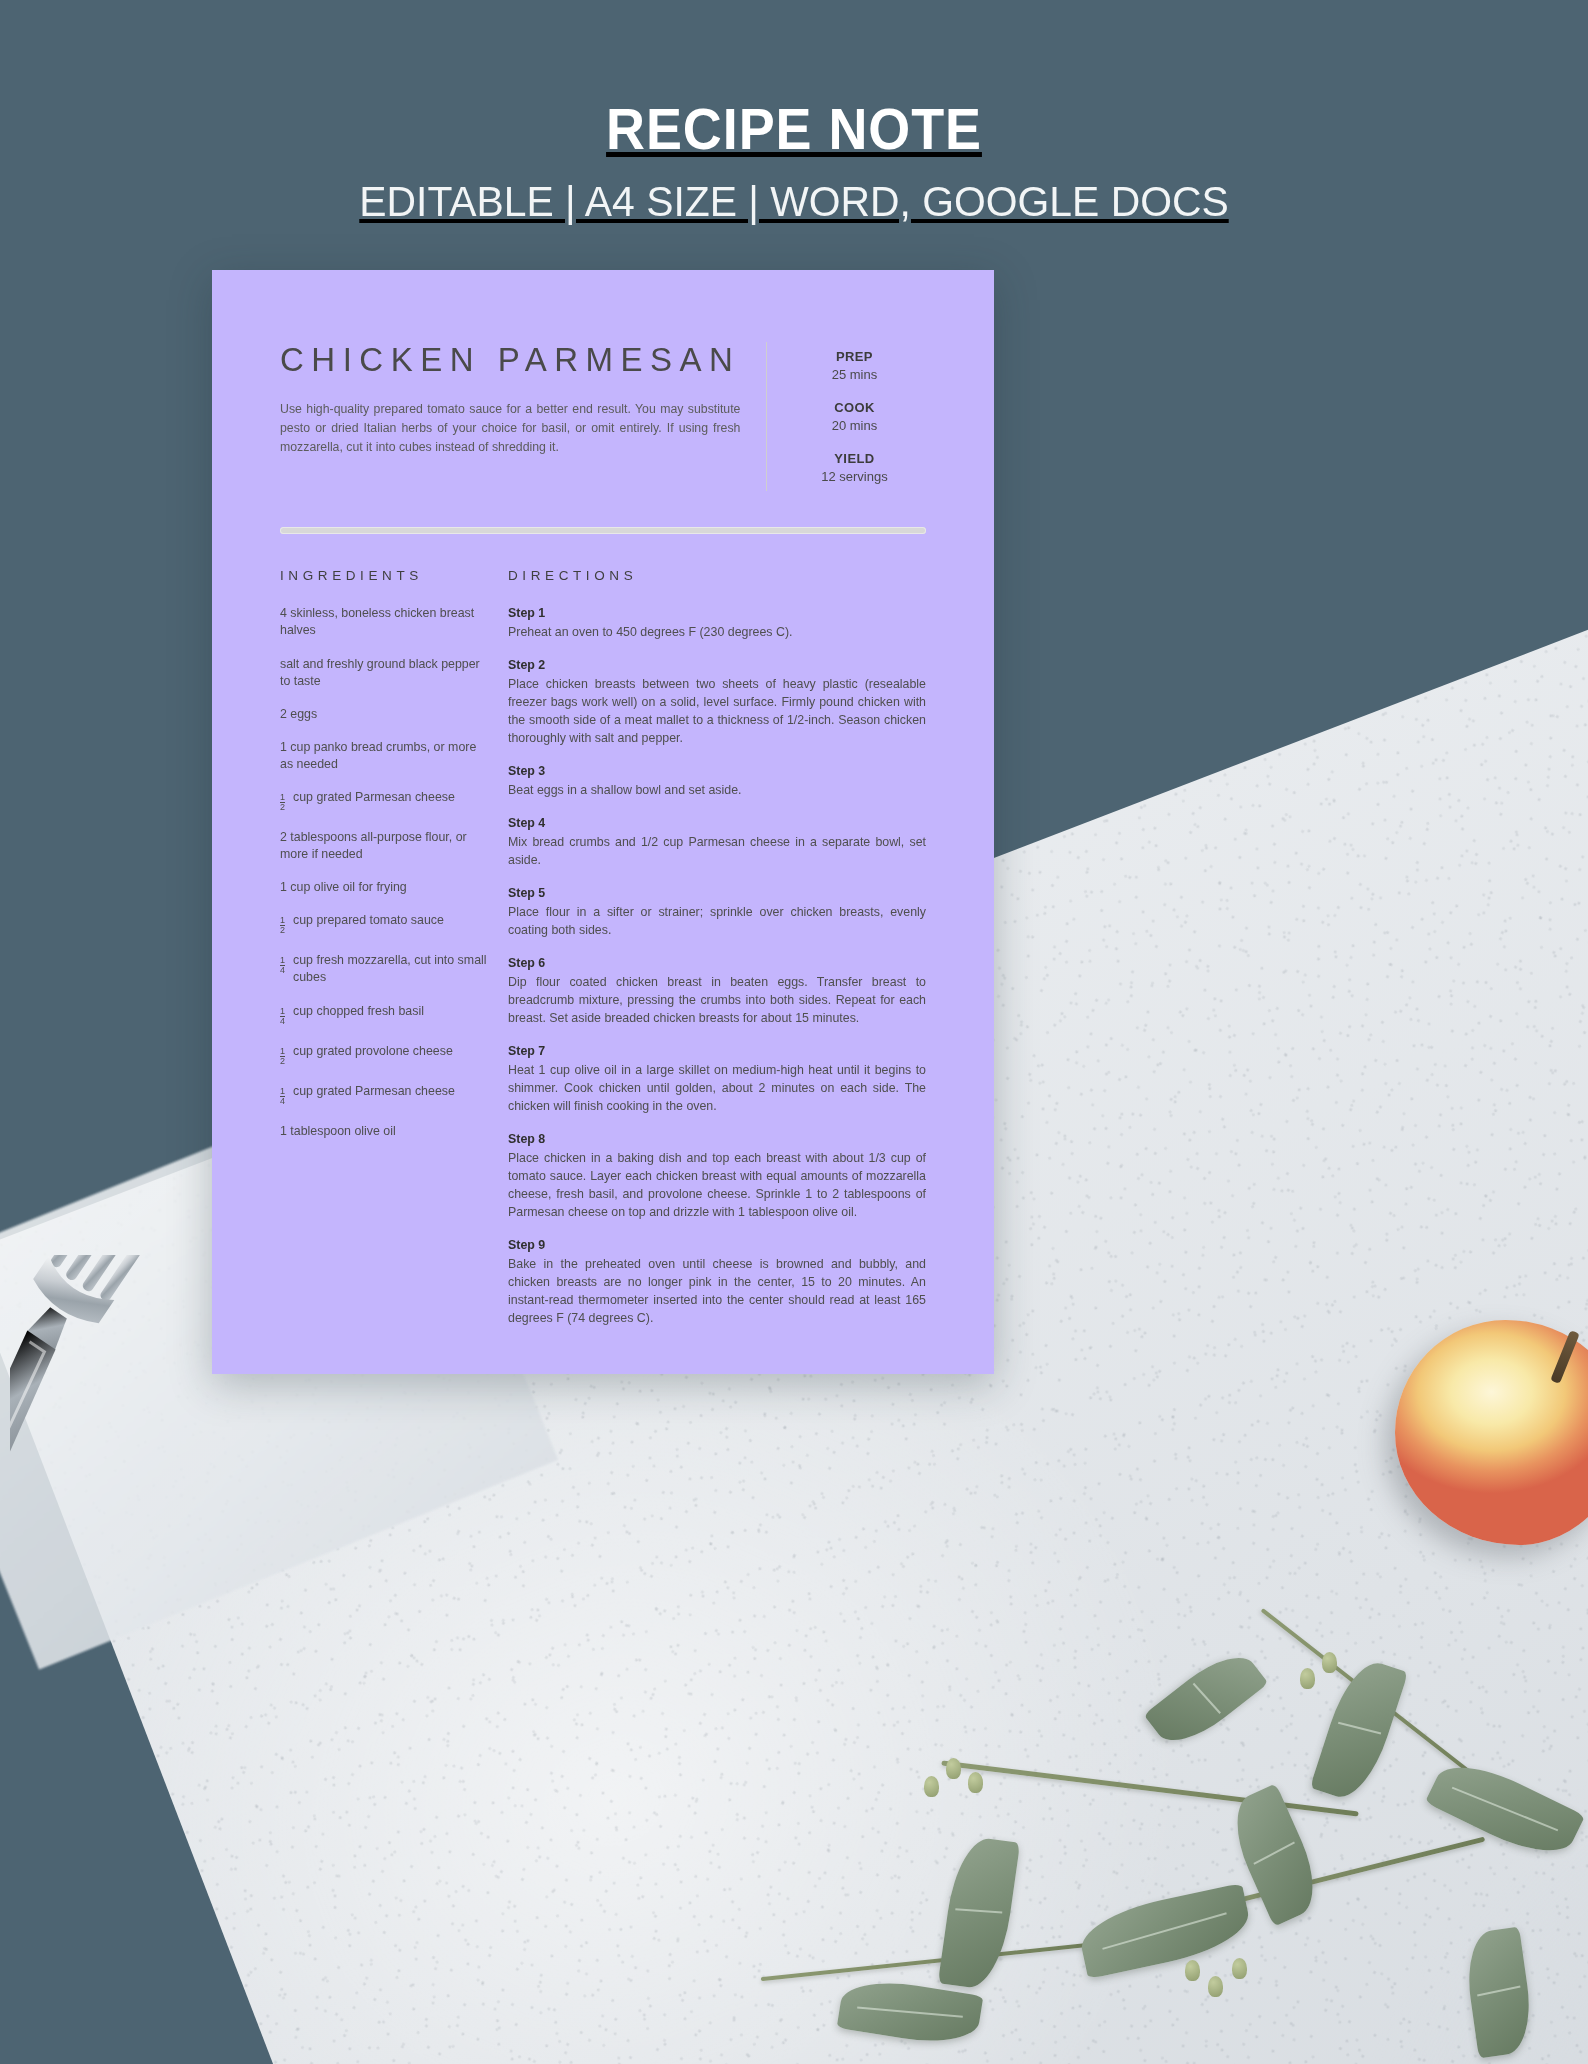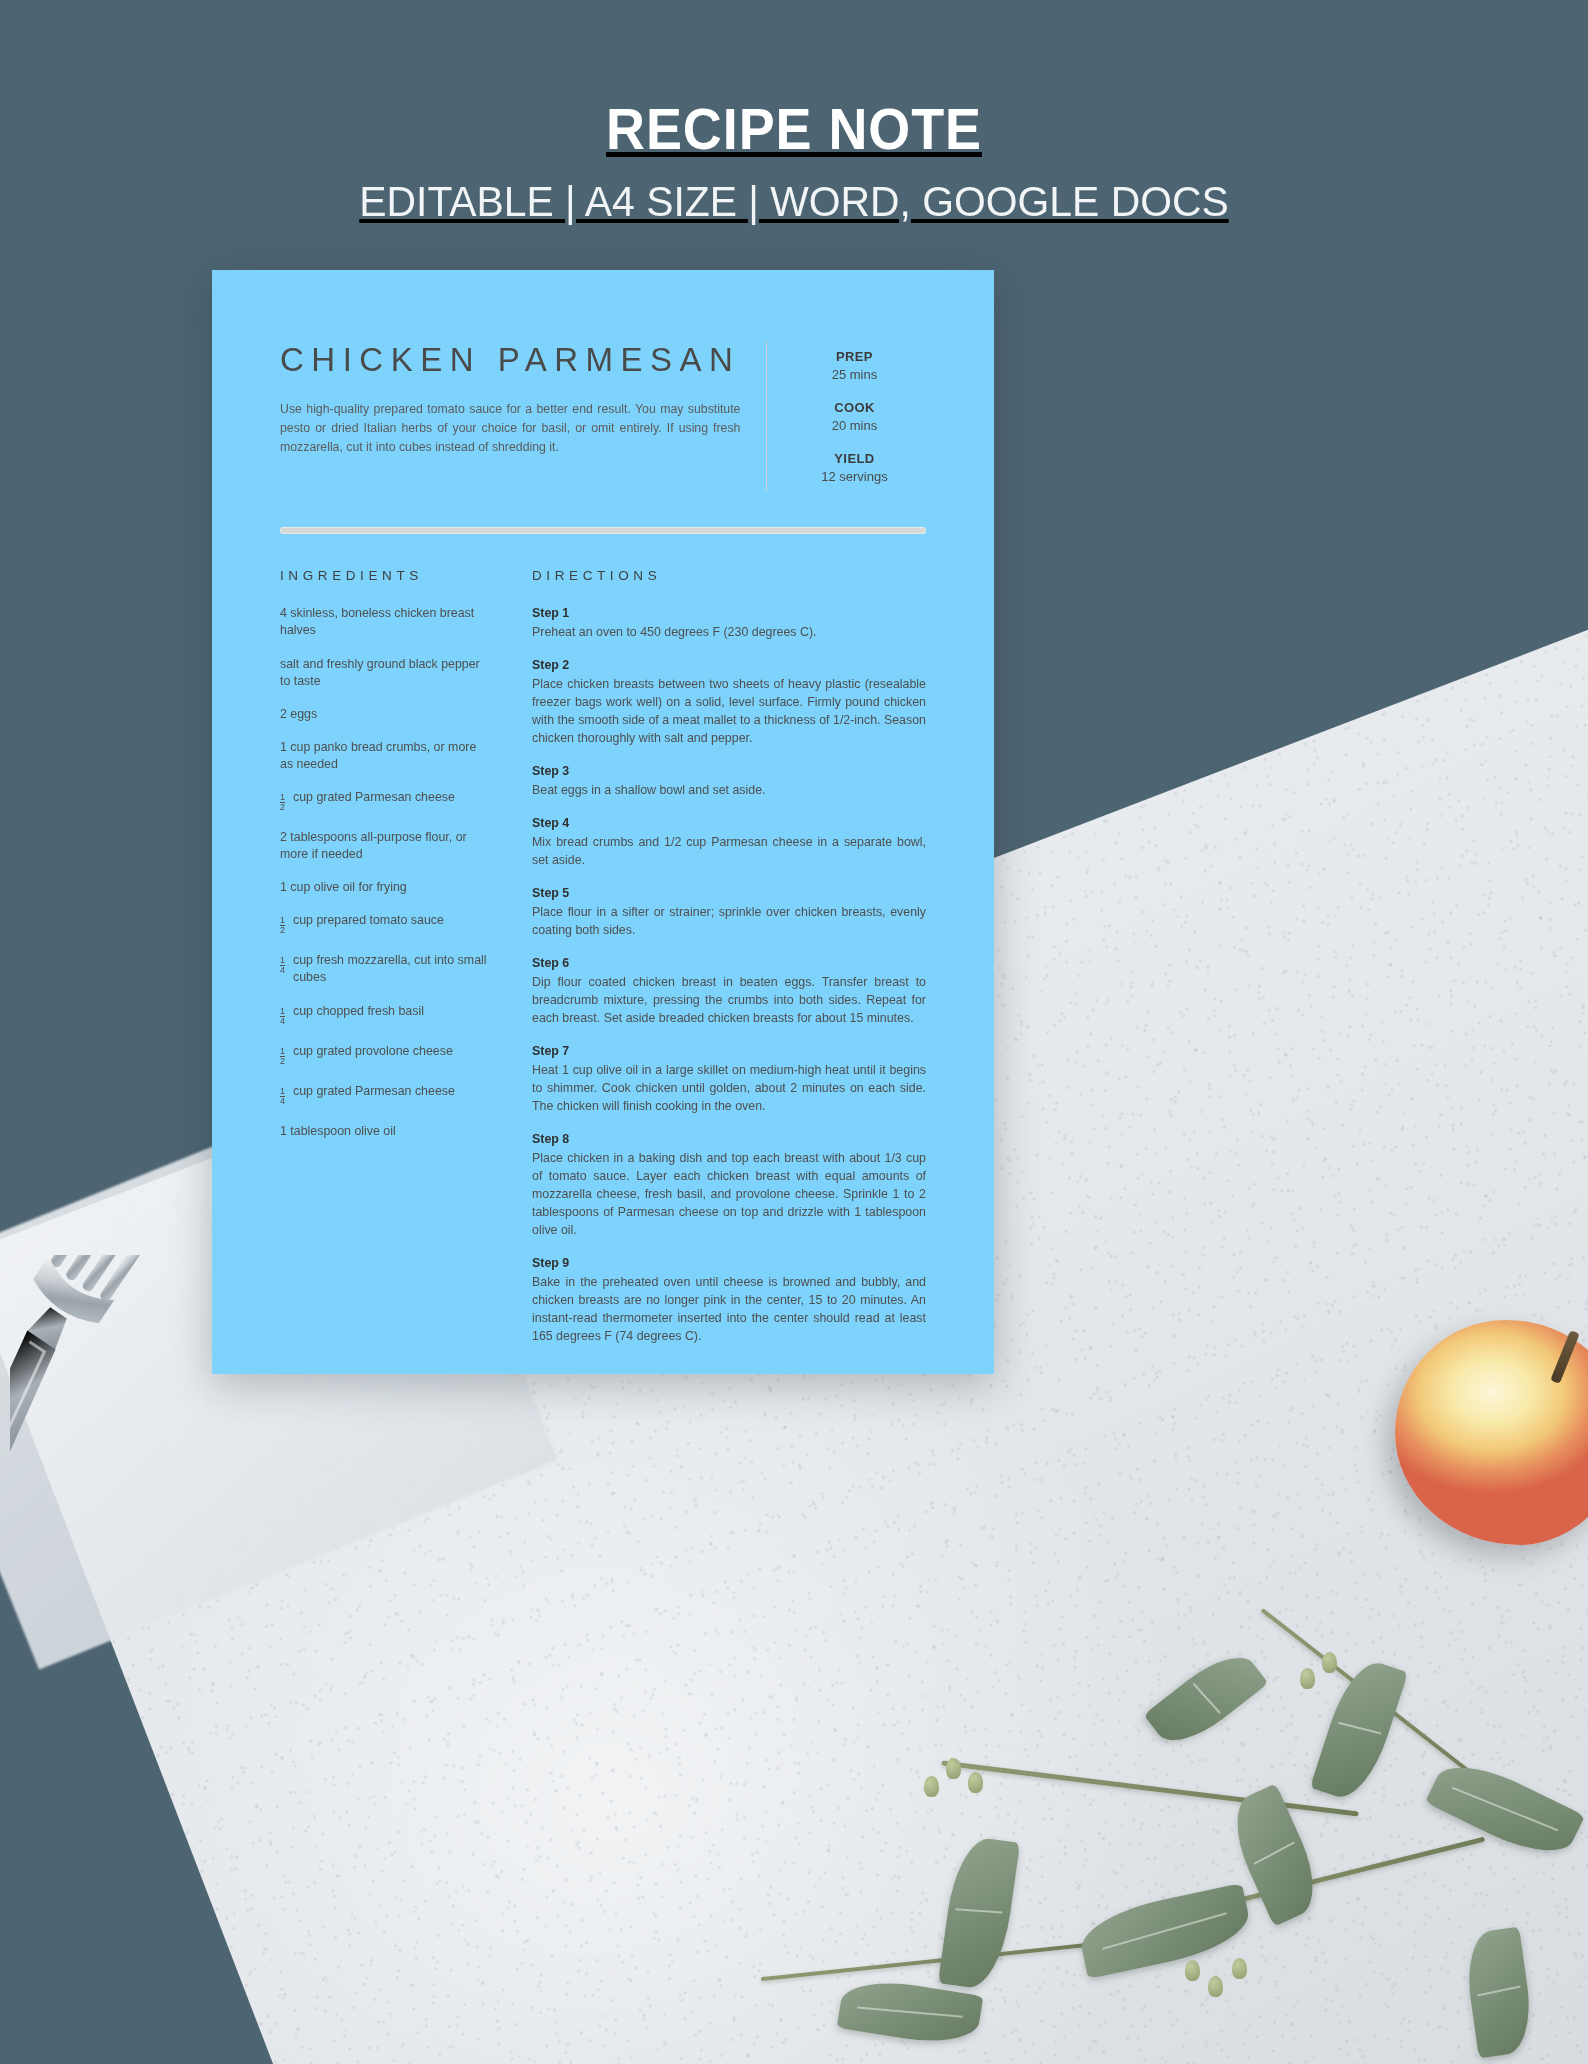--- a/index.html
+++ b/index.html
@@ -165,21 +165,21 @@
     transform: scaleX(.95);
   }
 
   
   .page {
     position: absolute;
     left: 212px;
     top: 270px;
     width: 782px;
     height: 1104px;
-    background: #7dd3fc;
+    background: #c4b5fd;
     z-index: 4;
     box-shadow: 0 10px 40px rgba(30,45,55,.28);
     padding: 0;
   }
 
   .page-inner {
     padding: 72px 68px 0 68px;
   }
 
   
@@ -237,21 +237,21 @@
     margin: 36px 0 34px 0;
     height: 7px;
     background: #d8d8d8;
     border-radius: 4px;
     box-shadow: inset 0 0 0 1px #e8e8e8;
   }
 
   
   .body-cols {
     display: flex;
-    gap: 44px;
+    gap: 20px;
   }
   .col-ingredients { flex: 0 0 208px; }
   .col-directions  { flex: 1 1 auto; }
 
   .section-head {
     font-size: 13.5px;
     font-weight: 500;
     letter-spacing: 4.6px;
     color: #3f3f3f;
     margin-bottom: 22px;

